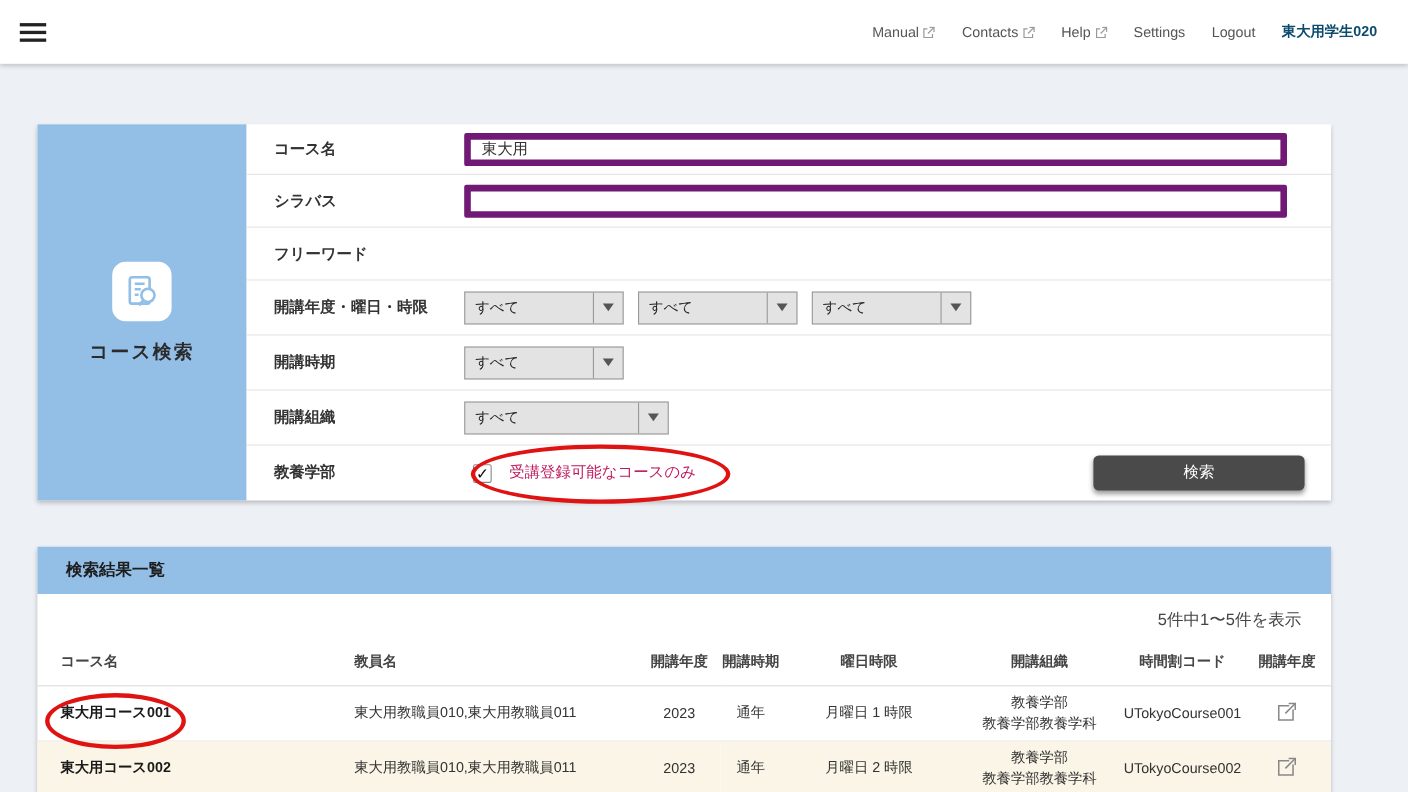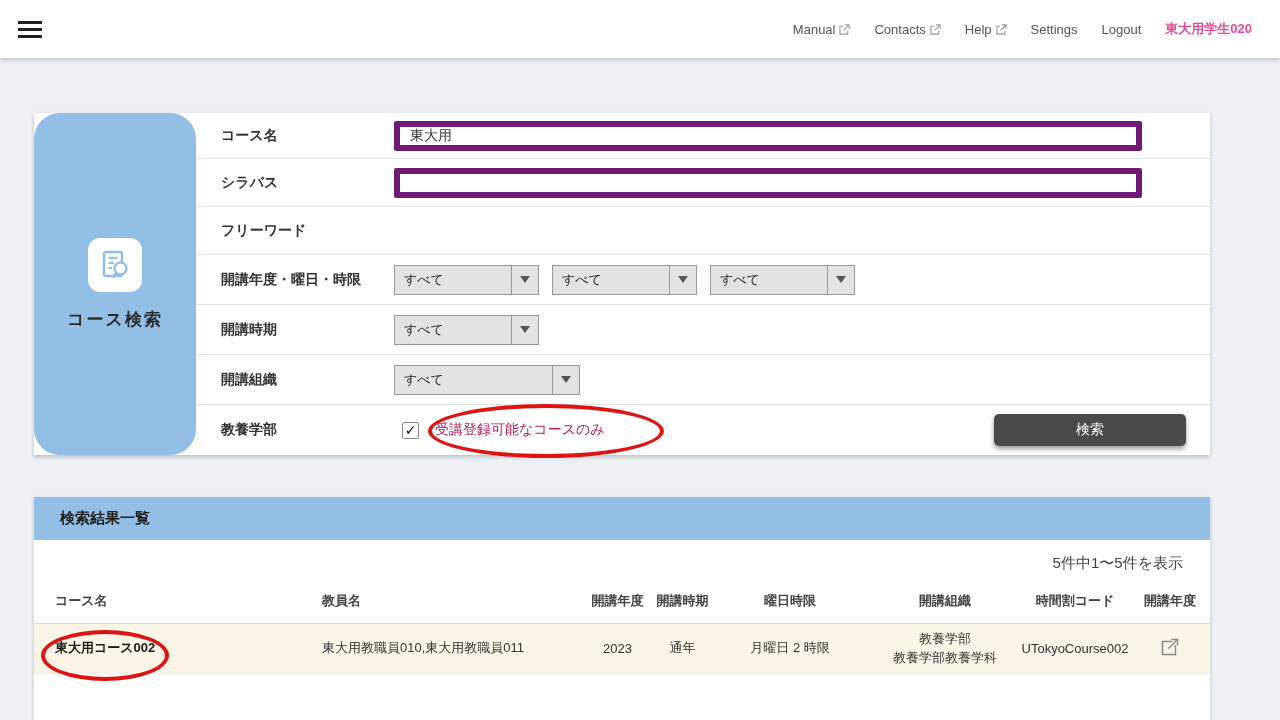--- a/index.html
+++ b/index.html
@@ -7,29 +7,29 @@
   body { font-family:"Liberation Sans","DejaVu Sans",sans-serif; background:#edf0f5; }
   .page { position:relative; width:1280px; height:720px; overflow:hidden; background:#edf0f5; }
 
   
   .topbar { position:absolute; left:0; top:0; width:1280px; height:58px; background:#ffffff;
             box-shadow:0 2px 4px rgba(0,0,0,.18); z-index:5; }
   .hamburger { position:absolute; left:18px; top:17px; width:24px; height:24px; cursor:pointer; }
   .hamburger span { display:block; width:24px; height:3px; background:#222; margin-top:4px; }
   .topnav { position:absolute; right:28px; top:0; height:58px; display:flex; align-items:center; gap:24px; }
   .topnav a { text-decoration:none; color:#555; font-size:13px; display:flex; align-items:center; gap:4px; cursor:pointer; }
-  .username { font-size:13px; font-weight:bold; color:#ec4899; }
+  .username { font-size:13px; font-weight:bold; color:#0c4a6e; }
   .ext-sm { width:11px; height:11px; display:inline-block; }
 
   
   .card { position:absolute; background:#fff; box-shadow:0 2px 4px rgba(0,0,0,.22); }
 
   
   .search-card { left:34px; top:113px; width:1176px; height:342px; display:flex; }
-  .side { width:162px; background:#93bfe7; display:flex; flex-direction:column; align-items:center; justify-content:center; flex-shrink:0;border-radius:26px; }
+  .side { width:190px; background:#93bfe7; display:flex; flex-direction:column; align-items:center; justify-content:center; flex-shrink:0; }
   .side-icon { width:54px; height:54px; background:#fff; border-radius:12px; display:flex; align-items:center; justify-content:center; margin-bottom:16px; }
   .side-title { font-size:17px; font-weight:bold; color:#2b2b2b; letter-spacing:2px; }
   .form { flex:1; display:flex; flex-direction:column; }
   .frow { display:flex; align-items:center; border-bottom:1px solid #e4e4e4; }
   .frow:last-child { border-bottom:none; position:relative; }
   .r1{height:46px}.r2{height:48px}.r3{height:48px}.r4{height:50px}.r5{height:50px}.r6{height:50px}.r7{height:50px}
   .flabel { width:198px; padding-left:25px; font-size:14px; font-weight:bold; color:#333; flex-shrink:0; }
   .fctl { display:flex; align-items:center; gap:13px; }
   .tin { width:748px; height:30px; border:6px solid #701a75; border-radius:2px; padding:0 10px; font-size:14px; color:#333;
          font-family:"Liberation Sans","DejaVu Sans",sans-serif; }
@@ -223,20 +223,39 @@
           <th class="cl">教員名</th>
           <th>開講年度</th>
           <th>開講時期</th>
           <th>曜日時限</th>
           <th>開講組織</th>
           <th>時間割コード</th>
           <th>開講年度</th>
         </tr>
       </thead>
       <tbody>
+        <tr>
+          <td class="cl pad21 course-cell">東大用コース001</td>
+          <td class="cl">東大用教職員010,東大用教職員011</td>
+          <td>2023</td>
+          <td>通年</td>
+          <td>月曜日 1 時限</td>
+          <td class="org">
+            <div>教養学部</div>
+            <div>教養学部教養学科</div>
+          </td>
+          <td>UTokyoCourse001</td>
+          <td>
+            <svg class="ext-lg" viewBox="0 0 20 20">
+              <path d="M12 4.5 H2.5 V17.5 H15.5 V8" fill="none" stroke="#888" stroke-width="1.4"></path>
+              <path d="M11.5 2.5 H17.5 V8.5" fill="none" stroke="#888" stroke-width="1.4"></path>
+              <path d="M17.5 2.5 L8.5 11.5" fill="none" stroke="#888" stroke-width="1.4"></path>
+            </svg>
+          </td>
+        </tr>
         <tr class="alt">
           <td class="cl pad21 course-cell">東大用コース002</td>
           <td class="cl">東大用教職員010,東大用教職員011</td>
           <td>2023</td>
           <td>通年</td>
           <td>月曜日 2 時限</td>
           <td class="org">
             <div>教養学部</div>
             <div>教養学部教養学科</div>
           </td>

